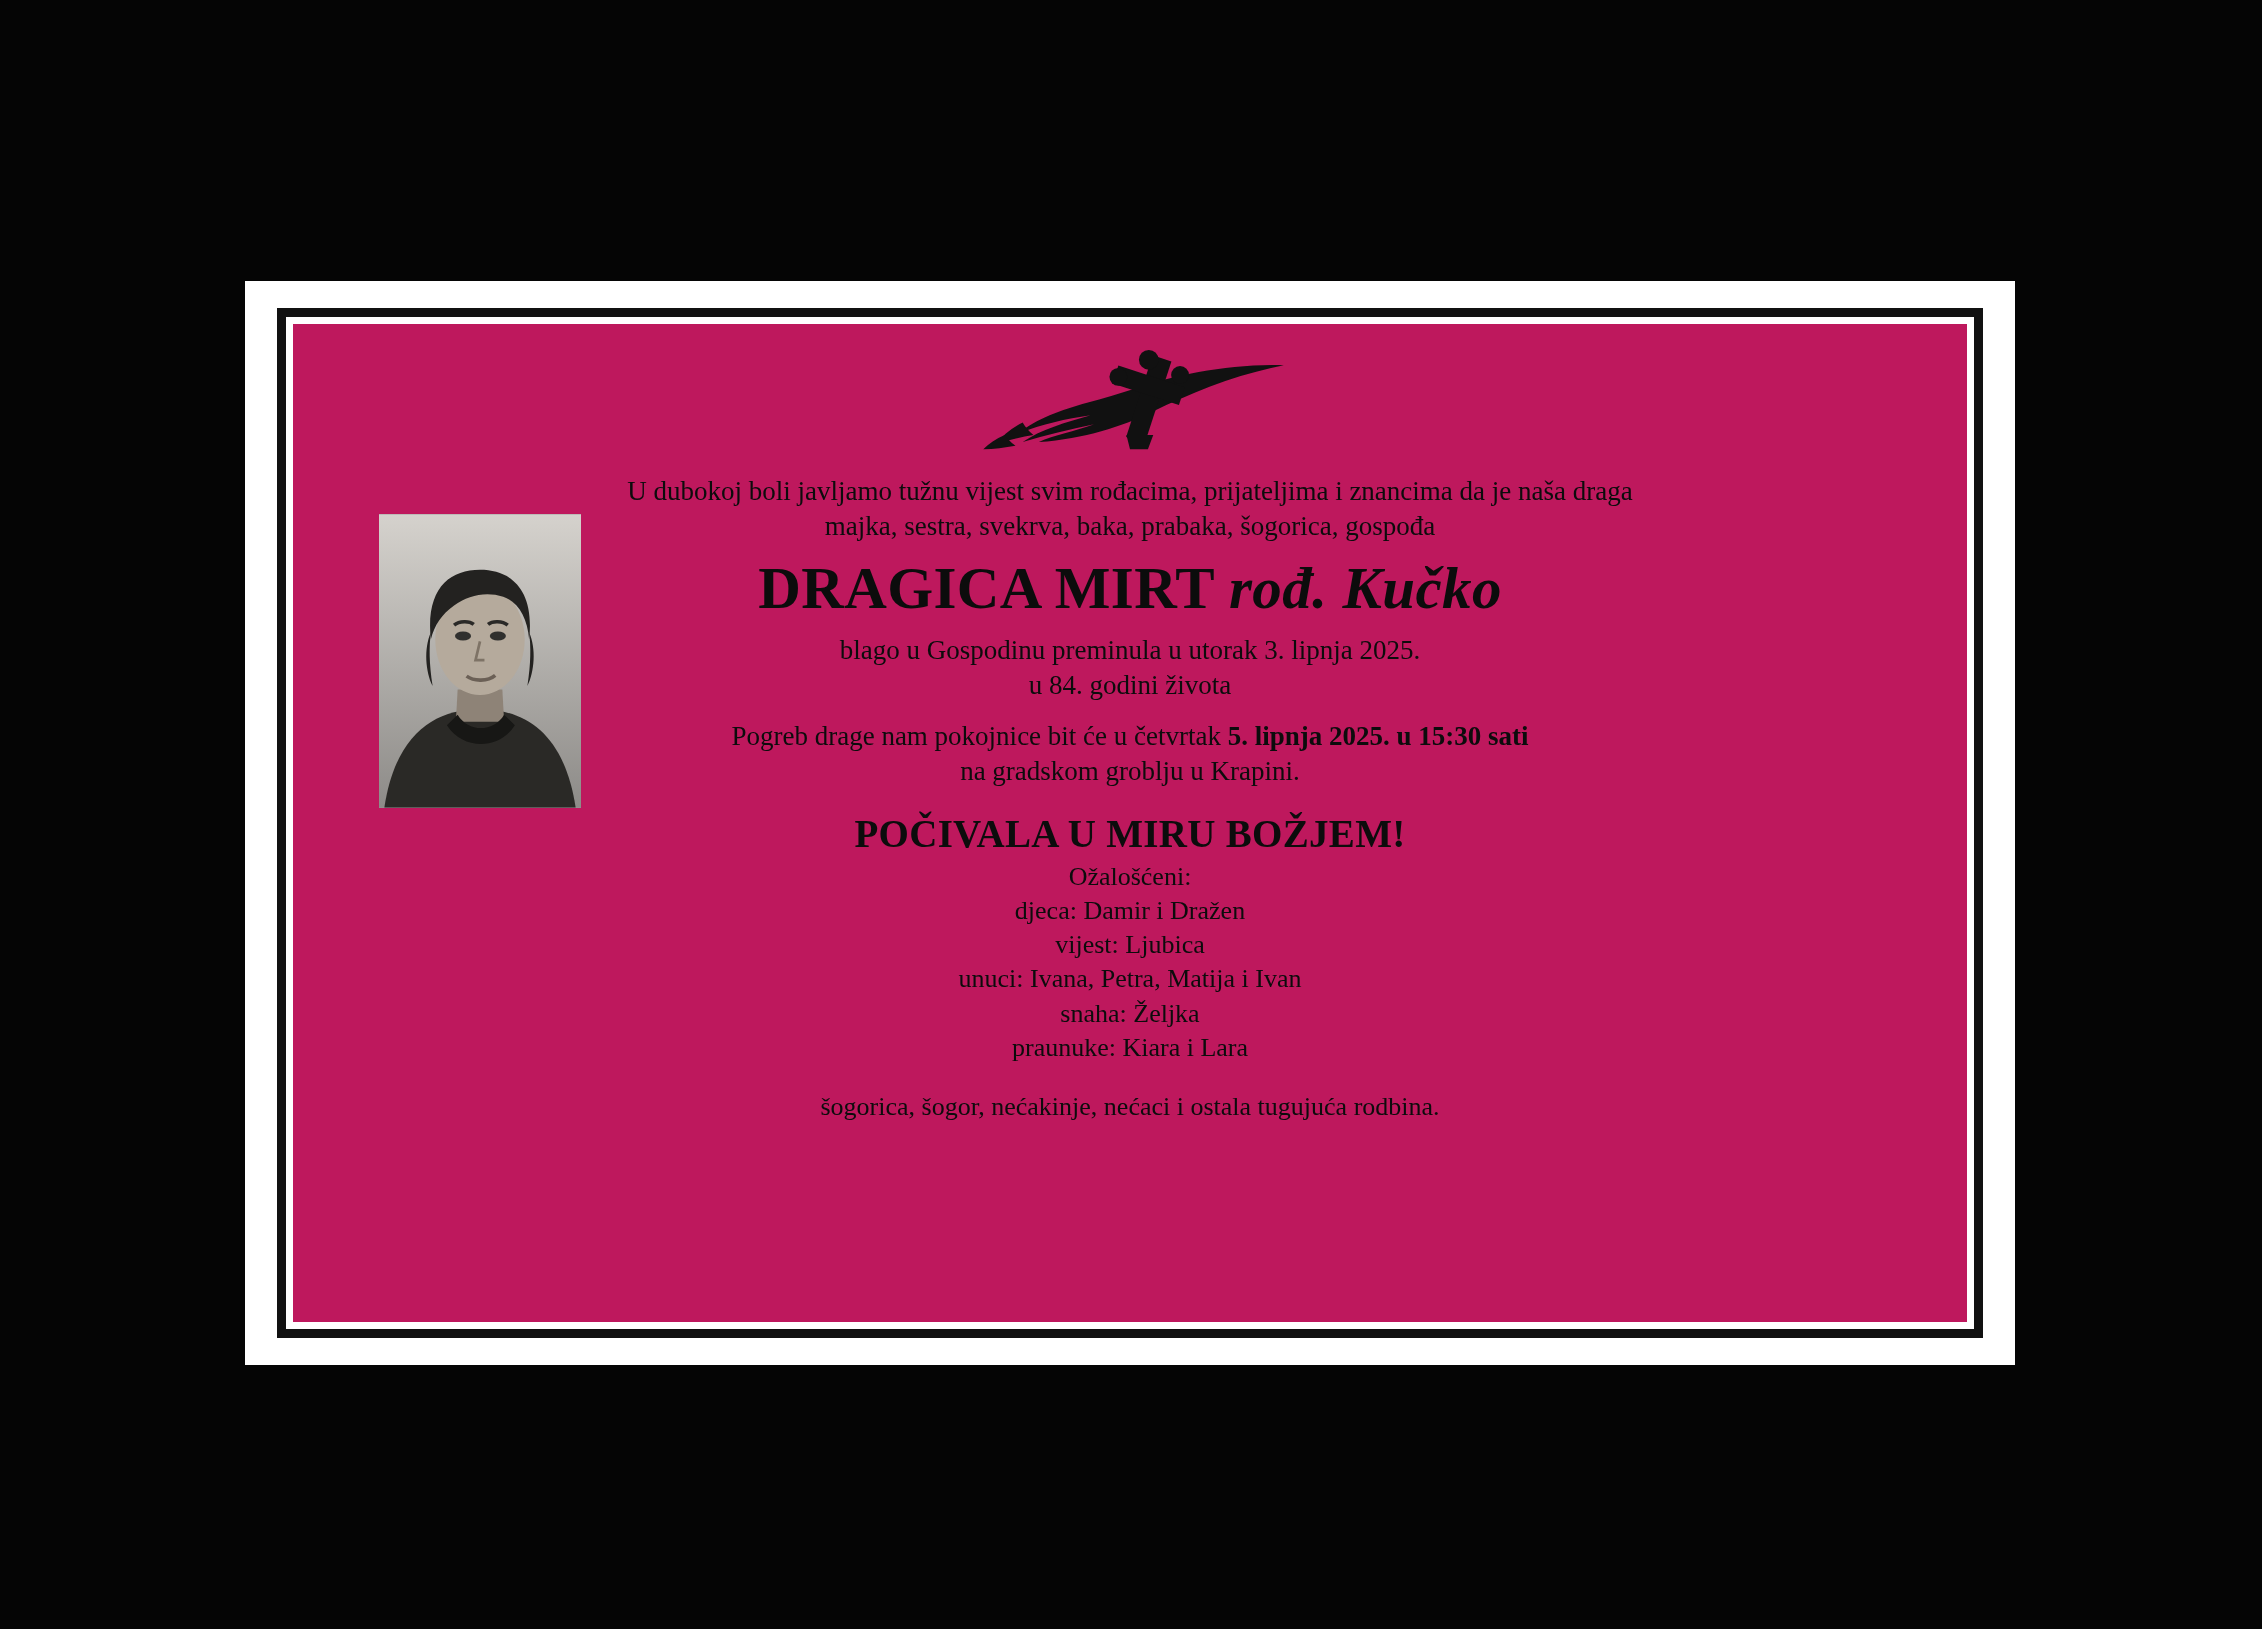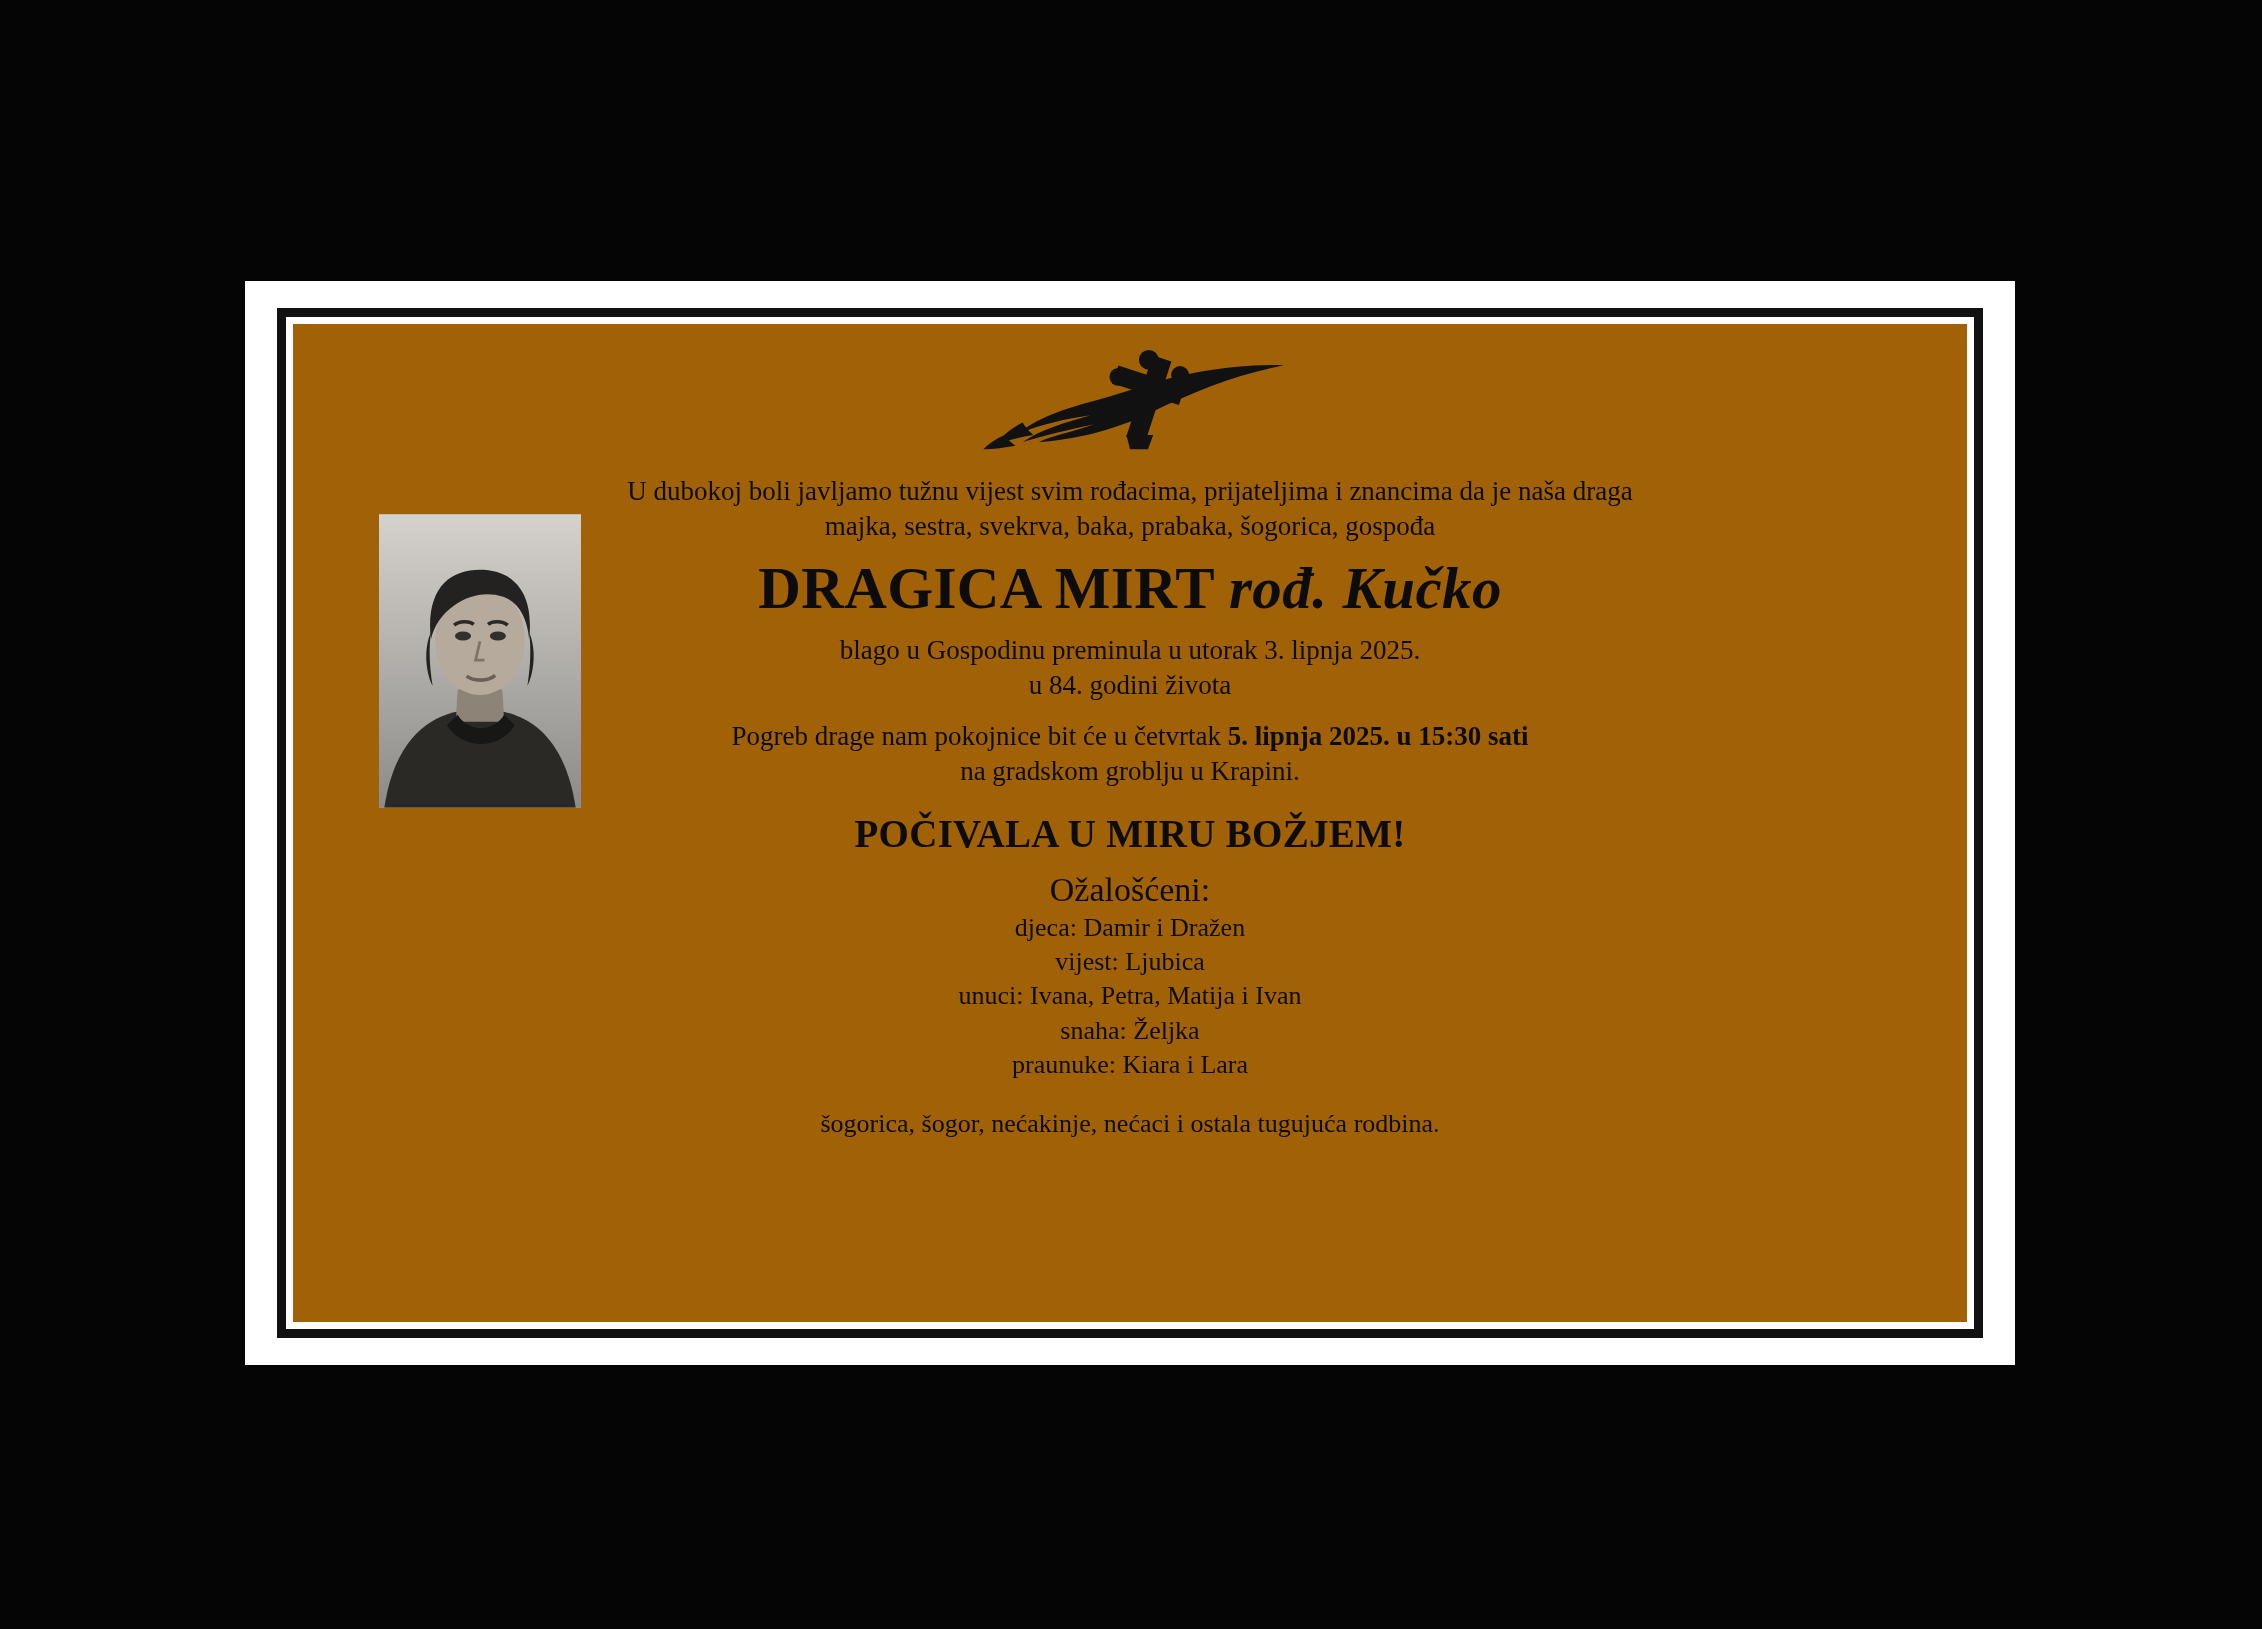--- a/index.html
+++ b/index.html
@@ -43,21 +43,21 @@
     background: #ffffff;
     box-sizing: border-box;
   }
 
   .notice-inner {
     position: absolute;
     left: 7.2px;
     top: 7.2px;
     right: 7.2px;
     bottom: 7.2px;
-    background: #a16207;
+    background: #be185d;
     box-sizing: border-box;
     overflow: hidden;
   }
 
   
   .emblem {
     position: absolute;
     left: 50%;
     transform: translateX(-50%);
     top: 25px;
@@ -113,22 +113,22 @@
   .funeral b { font-weight: bold; }
 
   .rest {
     font-size: 39px;
     font-weight: bold;
     margin-top: 21.5px;
     letter-spacing: 0.3px;
   }
 
   .mourners-title {
-    font-size: 34px;
-    margin-top: 15px;
+    font-size: 26px;
+    margin-top: 6px;
   }
   .mourners-list {
     font-size: 26px;
     line-height: 1.32;
     margin-top: 1.8px;
   }
   .closing {
     font-size: 26px;
     margin-top: 27px;
   }

